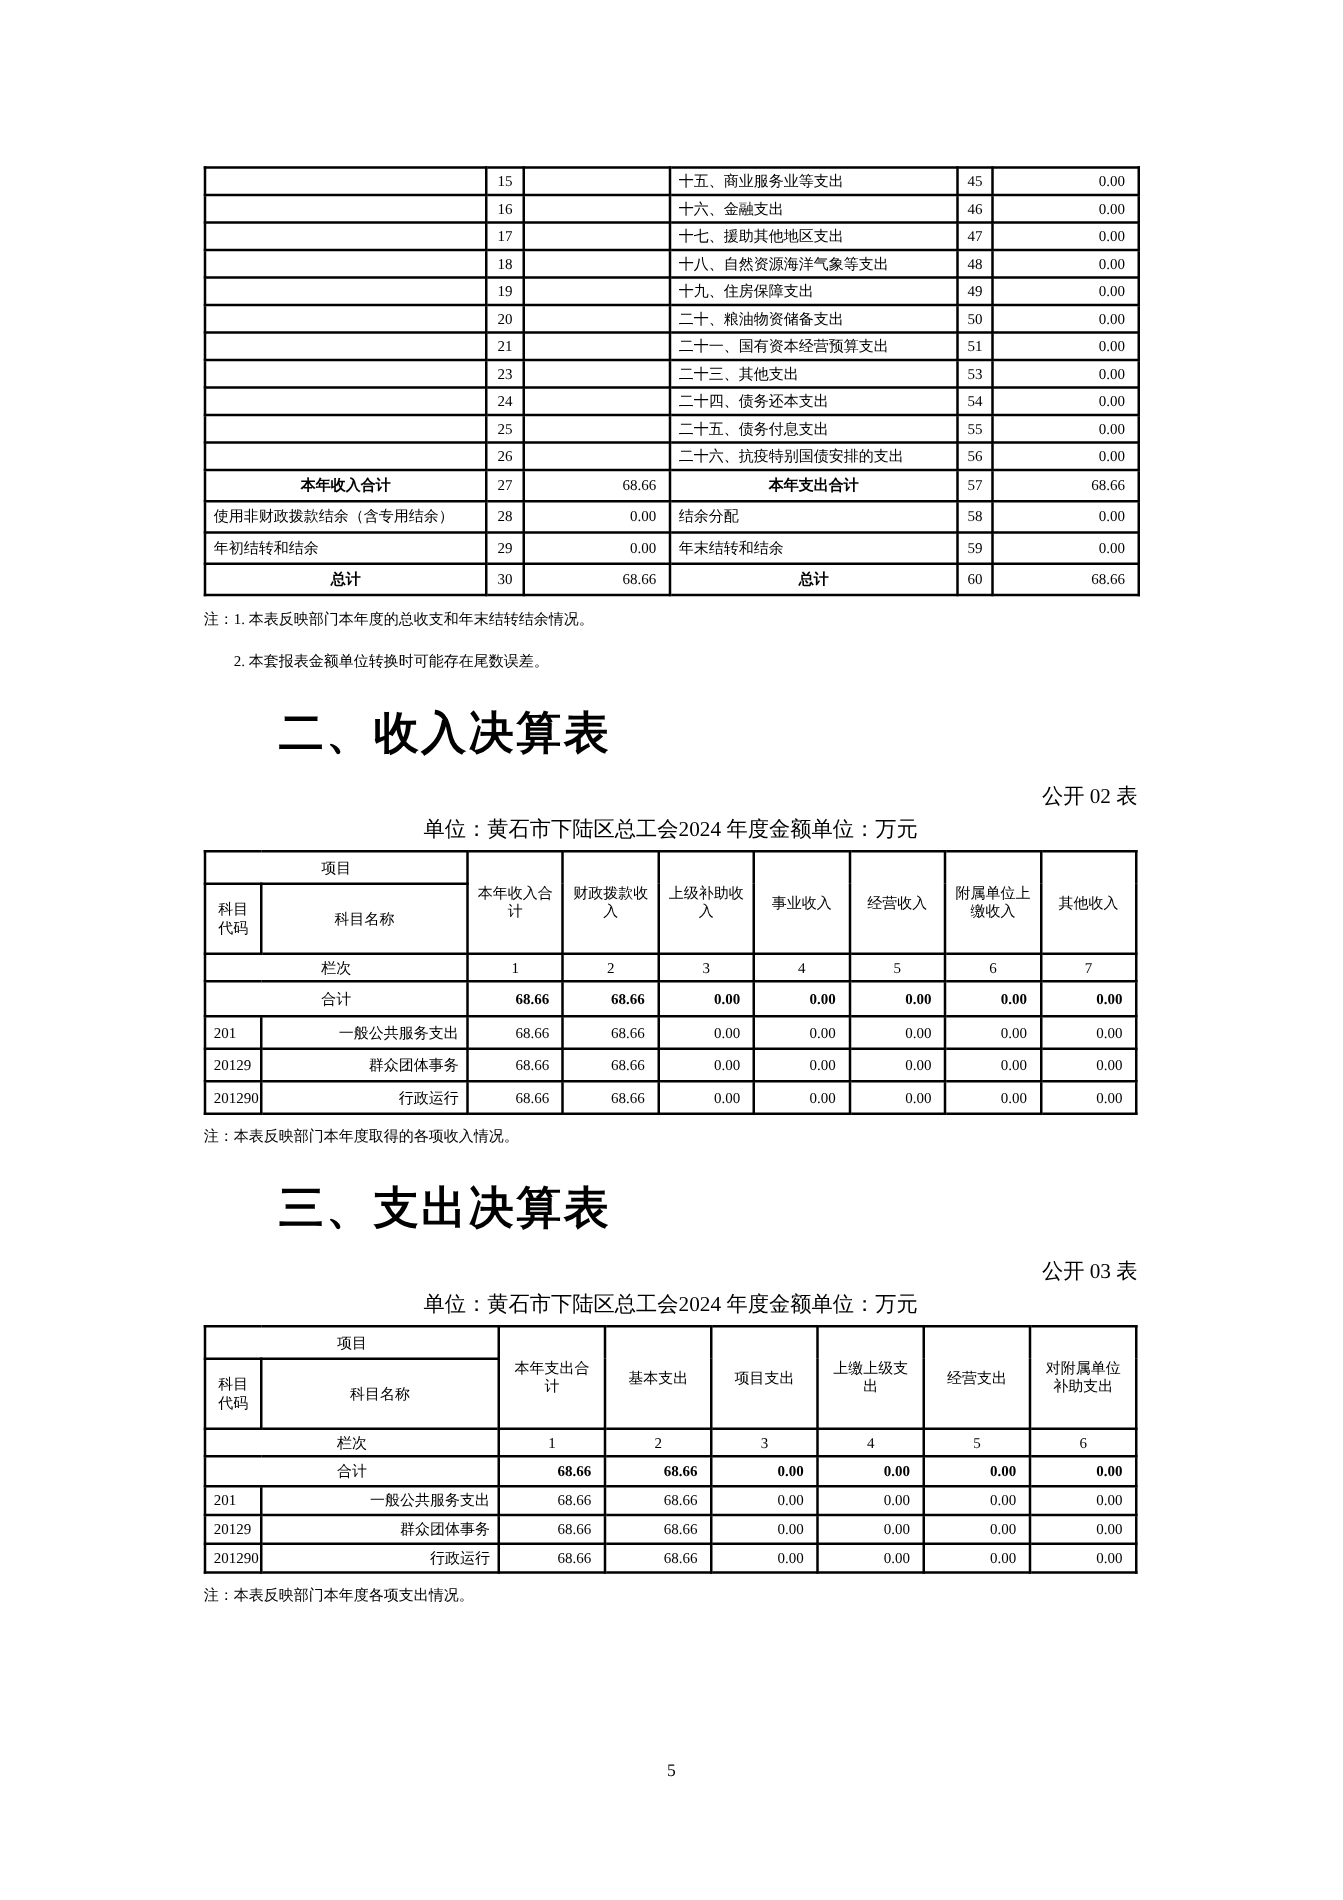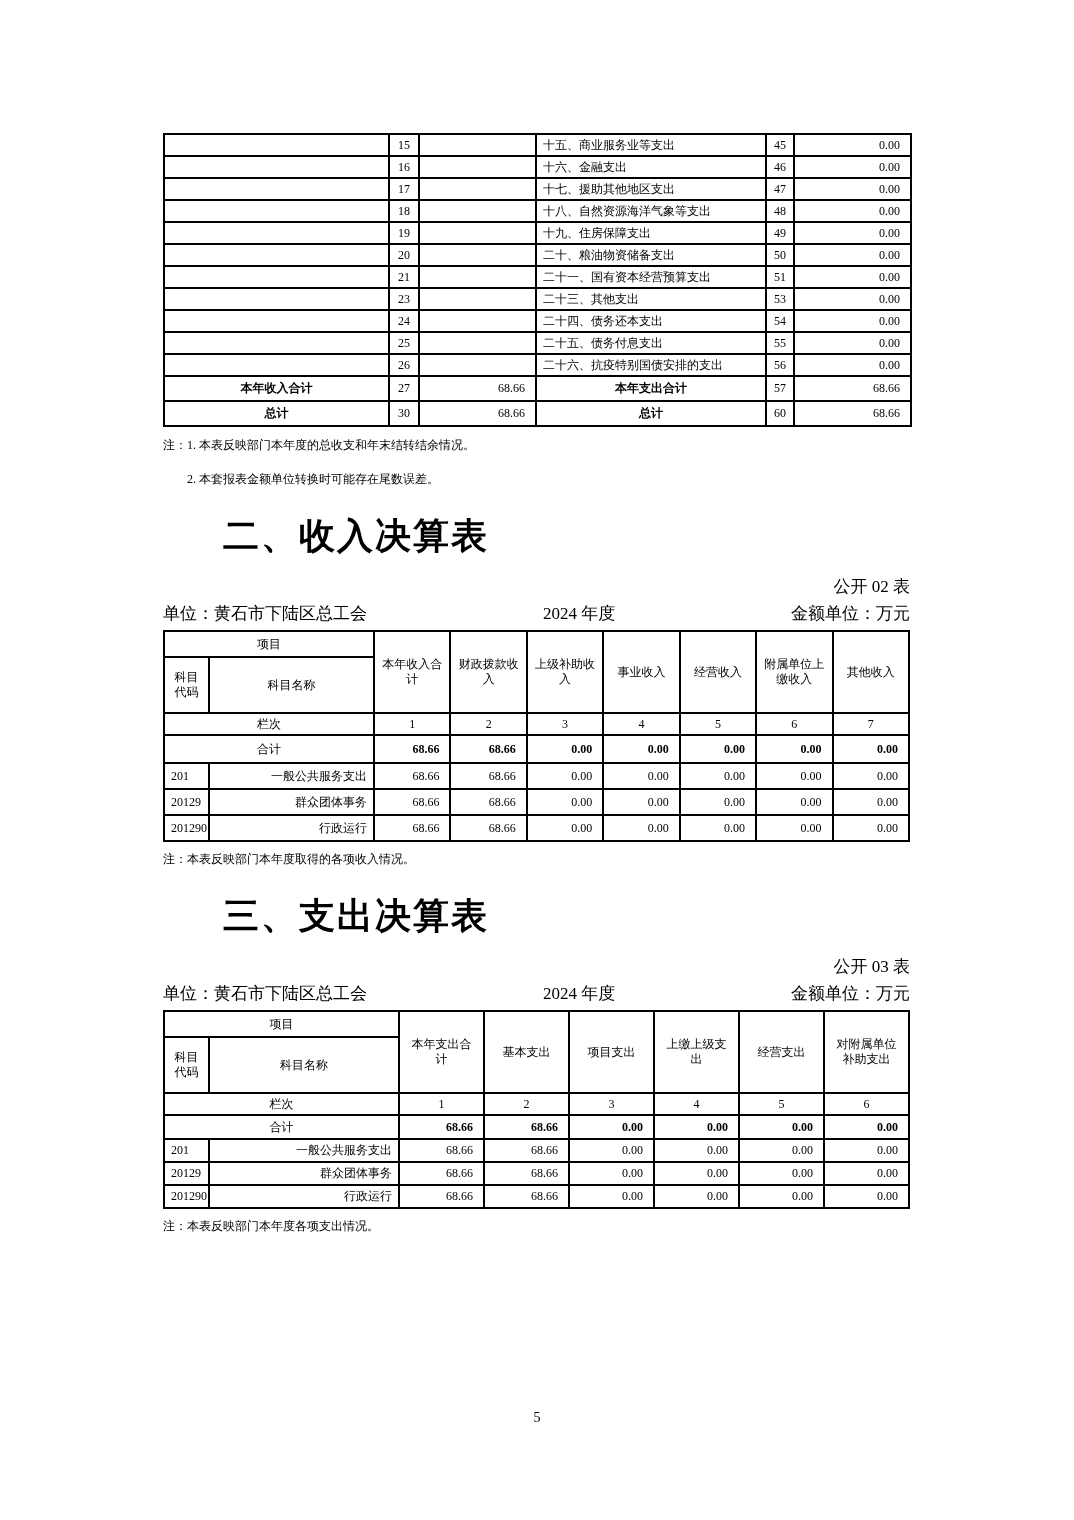--- a/index.html
+++ b/index.html
@@ -22,21 +22,21 @@
   .note{font-size:12px;margin:10px 0 0 0;}
   .note.indent{margin-top:17px;padding-left:24px;}
   .tbl-note{font-size:12px;margin-top:9px;}
   
   .sec-title{
     font-family:"Liberation Sans","DejaVu Sans",sans-serif;
     font-size:36px;font-weight:bold;letter-spacing:2px;
     margin:24px 0 0 60px;
   }
   .tbl-code{font-size:17px;text-align:right;margin-top:14px;}
-  .meta-row{display:flex;justify-content:space-between;align-items:baseline;
+  .meta-row{display:flex;justify-content:center;align-items:baseline;
     font-size:17px;margin:4px 0 5px 0;}
   
   .detail td{text-align:center;}
   .detail td.hdr{height:24px;}
   .detail td.hdr2{height:54px;}
   .detail td.lane{height:20px;text-align:center;}
   .detail td.val{text-align:right;padding-right:10px;}
   .detail tr.total-row td.val{font-weight:bold;}
   .detail td.code{text-align:left;}
   .detail td.sname{text-align:right;}
@@ -151,20 +151,36 @@
           <td class="amt">0.00</td>
         </tr>
     <tr class="total-row tall">
           <td class="lab">本年收入合计</td>
           <td class="no">27</td>
           <td class="amt">68.66</td>
           <td class="lab">本年支出合计</td>
           <td class="no">57</td>
           <td class="amt">68.66</td>
         </tr>
+    <tr class="tall">
+          <td class="lab">使用非财政拨款结余（含专用结余）</td>
+          <td class="no">28</td>
+          <td class="amt">0.00</td>
+          <td class="lab">结余分配</td>
+          <td class="no">58</td>
+          <td class="amt">0.00</td>
+        </tr>
+    <tr class="tall">
+          <td class="lab">年初结转和结余</td>
+          <td class="no">29</td>
+          <td class="amt">0.00</td>
+          <td class="lab">年末结转和结余</td>
+          <td class="no">59</td>
+          <td class="amt">0.00</td>
+        </tr>
     <tr class="total-row tall">
           <td class="lab">总计</td>
           <td class="no">30</td>
           <td class="amt">68.66</td>
           <td class="lab">总计</td>
           <td class="no">60</td>
           <td class="amt">68.66</td>
         </tr>
   </tbody>
     </table>

